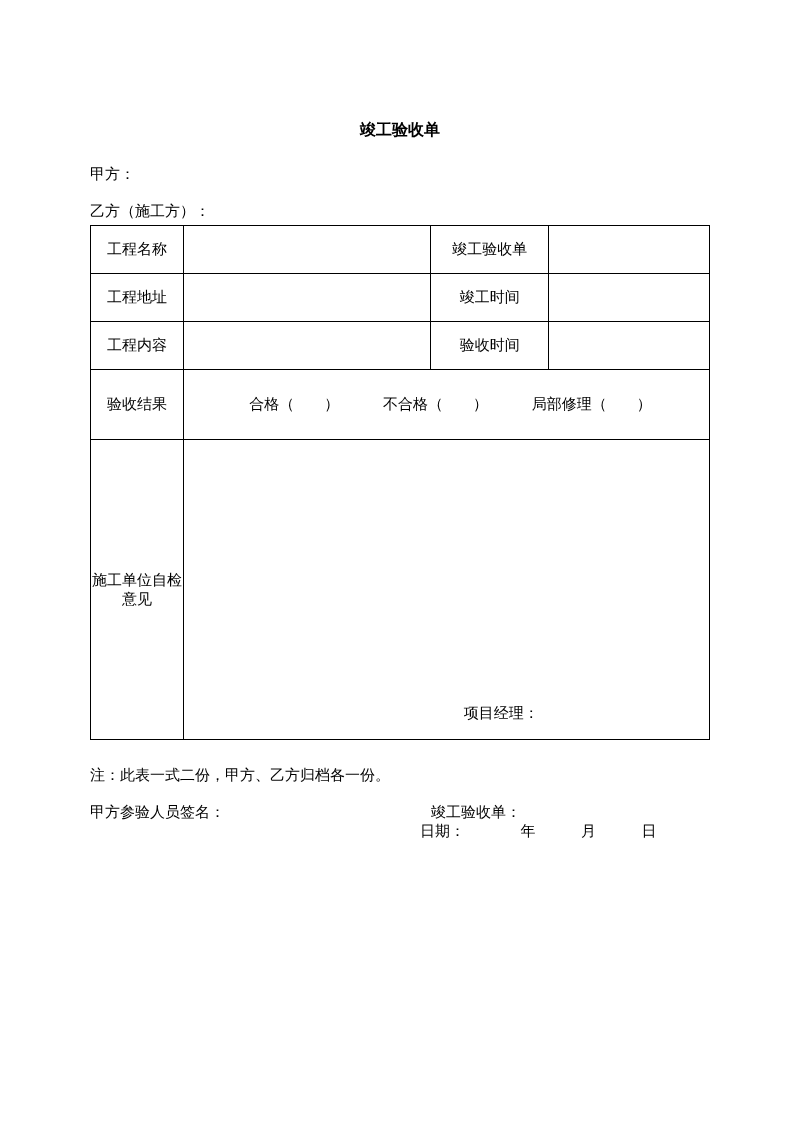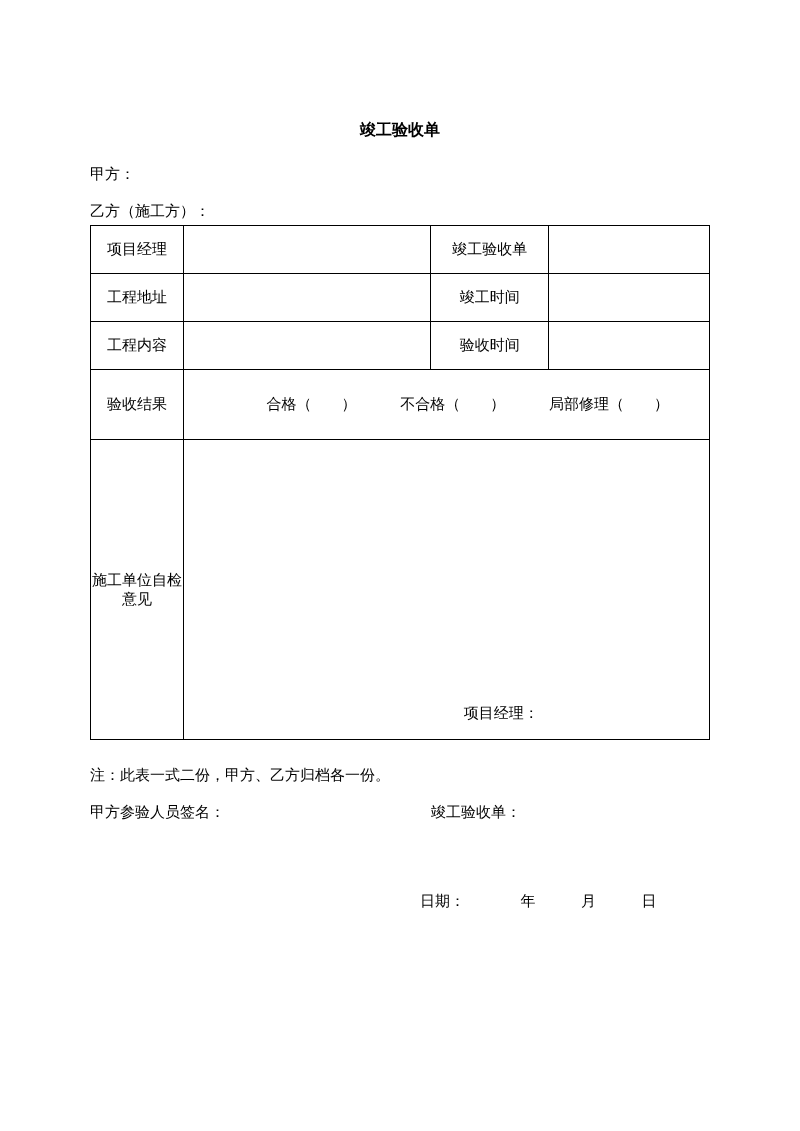--- a/index.html
+++ b/index.html
@@ -39,21 +39,21 @@
       text-align: center;
       height: 48px;
     }
     .col1 { width: 15%; }
     .col2 { width: 40%; }
     .col3 { width: 19%; }
     .col4 { width: 26%; }
     .result-row td { height: 70px; }
     .opinion-row td { height: 300px; }
     .result-cell {
-      text-align: right;
+      text-align: center;
       padding-left: 48px;
     }
     .result-item {
       display: inline-block;
       margin-right: 40px;
     }
     .opinion-cell {
       position: relative;
     }
     .pm-label {
@@ -66,21 +66,20 @@
     .note {
       margin-top: 26px;
     }
     .sign-row {
       margin-top: 18px;
       display: flex;
     }
     .sign-left { width: 55%; }
     .sign-right { width: 45%; }
     .date-row {
-      margin-top: 70px;
       padding-left: 330px;
     }
     .date-text span { display: inline-block; }
     .gap-m { width: 38px; }
     .gap-l { width: 48px; }
   </style>
 </head>
 <body>
 
 <div class="page">
@@ -91,21 +90,21 @@
 
   <table>
     <colgroup>
       <col class="col1">
         <col class="col2">
         <col class="col3">
         <col class="col4">
     </colgroup>
     <tbody>
         <tr>
-      <td>项目经理</td>
+      <td>工程名称</td>
       <td></td>
       <td>竣工验收单</td>
       <td></td>
     </tr>
     <tr>
       <td>工程地址</td>
       <td></td>
       <td>竣工时间</td>
       <td></td>
     </tr>

